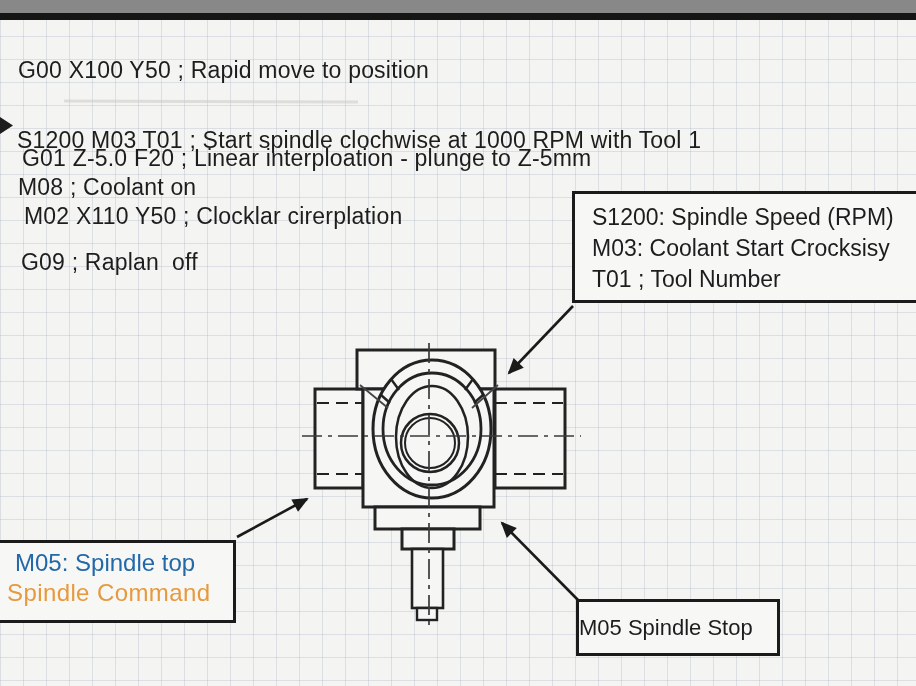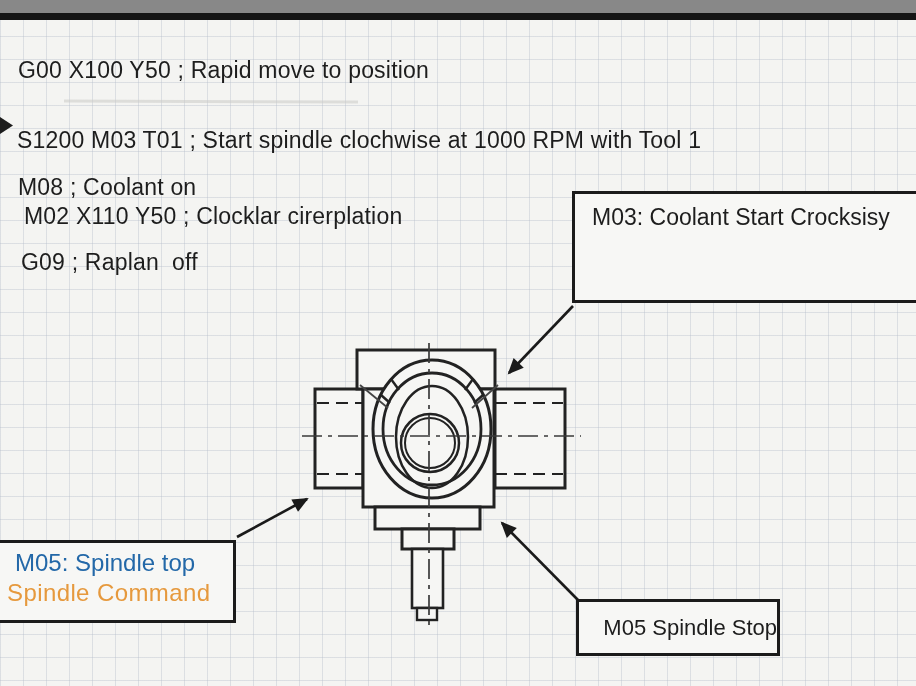--- a/index.html
+++ b/index.html
@@ -18,33 +18,34 @@
   .bar.top{top:0;height:7px;}
   .bar.bottom{bottom:0;height:6px;}
   .gline{position:absolute;font-size:23px;line-height:30px;white-space:pre;letter-spacing:.2px;}
   .box{position:absolute;background:#f7f7f5;border:3px solid #1b1b1b;box-sizing:border-box;}
   .box .bxline{font-size:23px;line-height:31px;white-space:pre;}
   .params{left:572px;top:178px;width:348px;height:112px;padding:8px 0 0 17px;}
   .command{left:-5px;top:527px;width:241px;height:83px;padding:5px 0 0 0;}
   .command .bxline{font-size:24px;line-height:30px;}
   .command .blue{color:#2368a8;padding-left:17px;}
   .command .orange{color:#e6993d;padding-left:9px;letter-spacing:.4px;}
-  .stop{left:576px;top:586px;width:204px;height:57px;display:flex;align-items:center;justify-content:flex-end;}
+  .stop{left:576px;top:586px;width:204px;height:57px;display:flex;align-items:center;justify-content:flex-start;}
   .stop .bxline{font-size:22px;}
   svg.overlay{position:absolute;left:0;top:0;width:916px;height:686px;}
   .ink{stroke:#222;fill:none;}
   .fillpaper{fill:#f6f6f4;}
 </style>
 </head>
 <body>
 
 <div class="stage">
 
   <div class="gline" style="left:18px;top:42px">G00 X100 Y50 ; Rapid move to position</div>
   <div class="gline" style="left:17px;top:112px">S1200 M03 T01 ; Start spindle clochwise at 1000 RPM with Tool 1</div>
+  <div class="gline" style="left:22px;top:130px">G01 Z-5.0 F20 ; Linear interploation - plunge to Z-5mm</div>
   <div class="gline" style="left:18px;top:159px">M08 ; Coolant on</div>
   <div class="gline" style="left:24px;top:188px">M02 X110 Y50 ; Clocklar cirerplation</div>
   <div class="gline" style="left:21px;top:234px">G09 ; Raplan  off</div>
 
   <svg class="overlay" viewBox="0 0 916 686">
     <defs>
       <marker id="ah" markerUnits="userSpaceOnUse" markerWidth="20" markerHeight="16" refX="15" refY="8" orient="auto">
         <path d="M1,1 L17,8 L1,15 Z" fill="#1a1a1a"></path>
       </marker>
     </defs>
@@ -93,21 +94,23 @@
     </g>
 
     <g stroke="#1a1a1a" stroke-width="2.6" fill="none">
       <line x1="573" y1="293" x2="509" y2="360" marker-end="url(#ah)"></line>
       <line x1="237" y1="524" x2="307" y2="486" marker-end="url(#ah)"></line>
       <line x1="578" y1="587" x2="502" y2="510" marker-end="url(#ah)"></line>
     </g>
   </svg>
 
   <div class="box params">
+    <div class="bxline">S1200: Spindle Speed (RPM)</div>
     <div class="bxline">M03: Coolant Start Crocksisy</div>
+    <div class="bxline">T01 ; Tool Number</div>
   </div>
 
   <div class="box command">
     <div class="bxline blue">M05: Spindle top</div>
     <div class="bxline orange">Spindle Command</div>
   </div>
 
   <div class="box stop">
     <div class="bxline">M05 Spindle Stop</div>
   </div>

